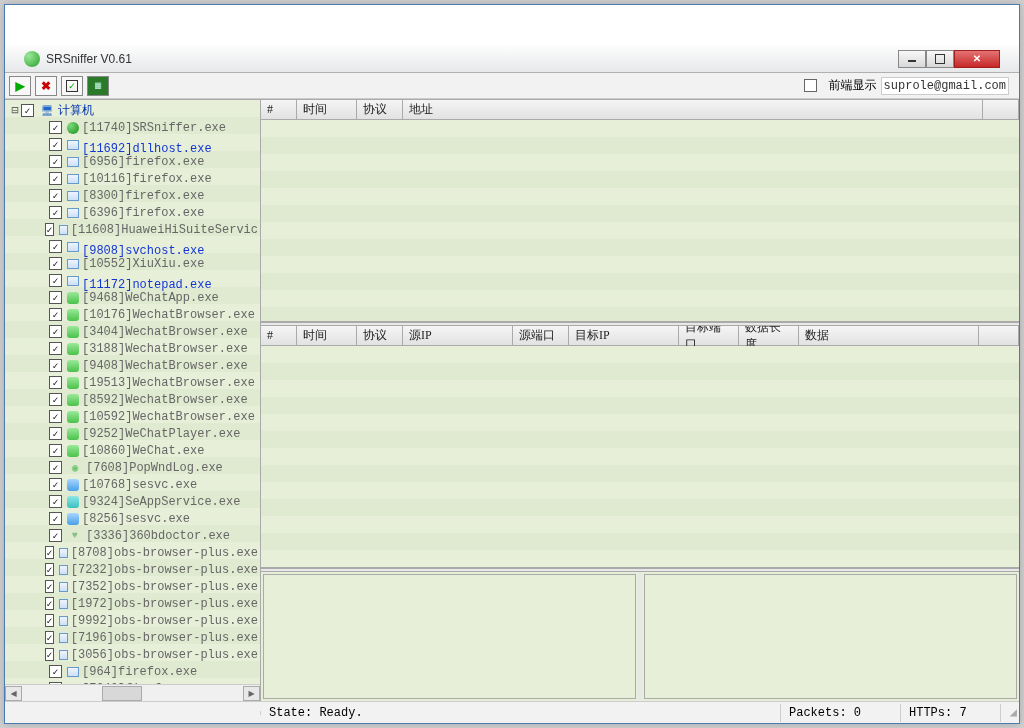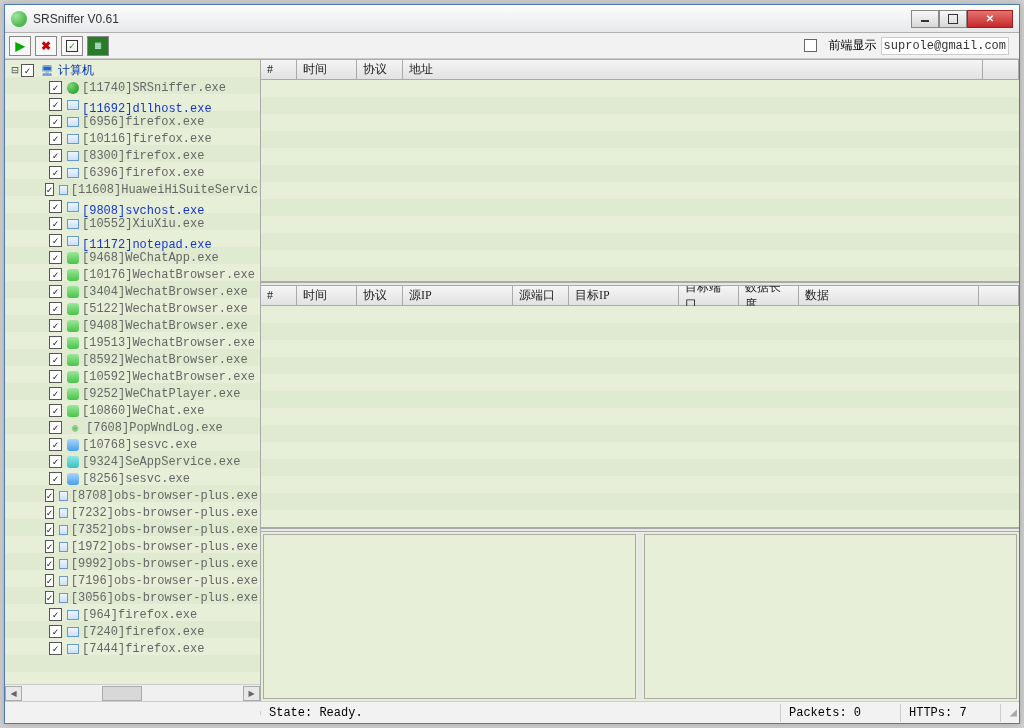--- a/index.html
+++ b/index.html
@@ -1,18 +1,18 @@
 <!DOCTYPE html>
 <html><head>
 <meta charset="utf-8">
 <style>
 * { box-sizing: border-box; margin: 0; padding: 0; }
 body { font-family: "Microsoft YaHei", SimSun, Arial, sans-serif; font-size: 12px; background: #d0d0d0; overflow: hidden; width: 1024px; height: 728px; }
 .window { width: 1016px; height: 720px; margin: 4px; background: #fff; border: 1px solid #4a7ab0; box-shadow: 0 0 8px rgba(0,0,0,0.2); display: flex; flex-direction: column; }
-.titlebar { height: 28px; background: linear-gradient(#fdfdfd, #e6e8ea); border-bottom: 1px solid #b0b0b0; display: flex; align-items: center; padding: 0 6px; }
+.titlebar { height: 28px; background: linear-gradient(#fdfdfd, #e6e8ea); border-bottom: 1px solid #b0b0b0; display: flex; align-items: center; padding: 0 19px; margin-top: 40px; }
 .titlebar-icon { width: 16px; height: 16px; border-radius: 50%; background: radial-gradient(circle at 30% 30%, #9be89a, #2aa02a); margin-right: 6px; flex-shrink: 0;}
 .titlebar-title { flex: 1; color: #333; font-size: 12px; }
 .winbtns { display: flex; gap: 0; }
 .winbtn { width: 28px; height: 18px; border: 1px solid #888; background: linear-gradient(#f8f8f8,#d8d8d8); display:flex; align-items:center; justify-content:center; font-size:10px; cursor:pointer; }
 .winbtn.min::before { content:""; width:8px; height:2px; background:#333; margin-top:5px;}
 .winbtn.max::before { content:""; width:8px; height:8px; border:1px solid #333;}
 .winbtn.close { width: 46px; background: linear-gradient(#e57373,#c62828); color:#fff; border-color:#a01f1f;}
 .winbtn.close::before { content:"✕"; color:#fff; font-weight:bold;}
 .toolbar { height: 26px; background: #f2f2f2; border-bottom: 1px solid #ccc; display: flex; align-items: center; padding: 0 4px; gap:4px;}
 .tbtn { width: 22px; height: 20px; border: 1px solid #888; background: #f8f8f8; display:flex; align-items:center; justify-content:center; cursor:pointer;}
@@ -191,21 +191,21 @@
             <div class="tnode lvl1">
               <span class="tw"></span>
               <span class="tcb on"></span>
               <span class="ticon green"></span>
               <span class="tlabel">[3404]WechatBrowser.exe</span>
             </div>
             <div class="tnode lvl1">
               <span class="tw"></span>
               <span class="tcb on"></span>
               <span class="ticon green"></span>
-              <span class="tlabel">[5122]WechatBrowser.exe</span>
+              <span class="tlabel">[3188]WechatBrowser.exe</span>
             </div>
             <div class="tnode lvl1">
               <span class="tw"></span>
               <span class="tcb on"></span>
               <span class="ticon green"></span>
               <span class="tlabel">[9408]WechatBrowser.exe</span>
             </div>
             <div class="tnode lvl1">
               <span class="tw"></span>
               <span class="tcb on"></span>
@@ -252,20 +252,26 @@
               <span class="tw"></span>
               <span class="tcb on"></span>
               <span class="ticon cyan"></span>
               <span class="tlabel">[9324]SeAppService.exe</span>
             </div>
             <div class="tnode lvl1">
               <span class="tw"></span>
               <span class="tcb on"></span>
               <span class="ticon wcblue"></span>
               <span class="tlabel">[8256]sesvc.exe</span>
+            </div>
+            <div class="tnode lvl1">
+              <span class="tw"></span>
+              <span class="tcb on"></span>
+              <span class="ticon heart"></span>
+              <span class="tlabel">[3336]360bdoctor.exe</span>
             </div>
             <div class="tnode lvl1">
               <span class="tw"></span>
               <span class="tcb on"></span>
               <span class="ticon win"></span>
               <span class="tlabel">[8708]obs-browser-plus.exe</span>
             </div>
             <div class="tnode lvl1">
               <span class="tw"></span>
               <span class="tcb on"></span>

